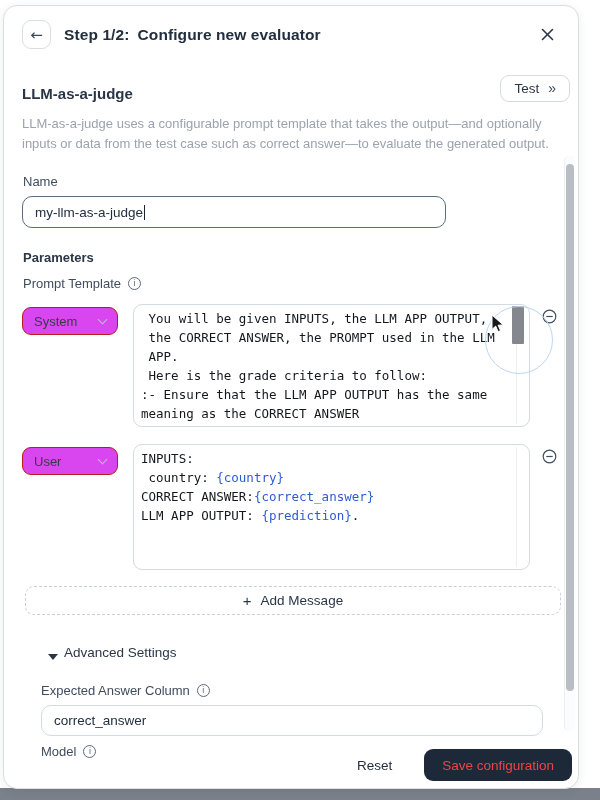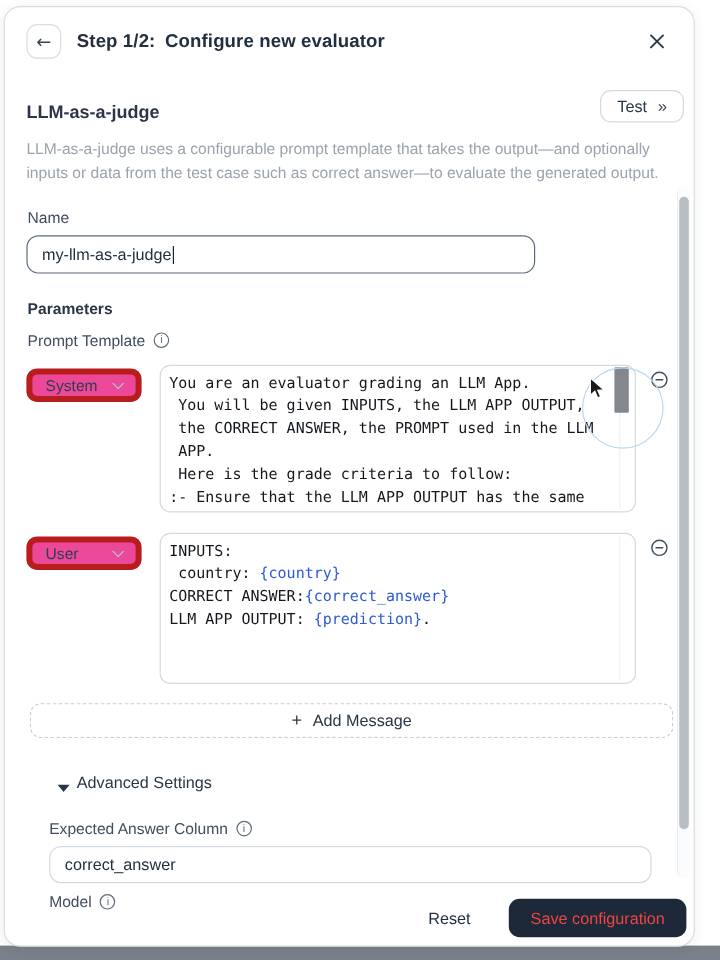--- a/index.html
+++ b/index.html
@@ -51,23 +51,23 @@
   .label-row { display:flex; align-items:center; gap:7px; }
   .pt-row { margin:11px 0 0 19px; }
   .info-icon {
     width:13px; height:13px; border:1px solid #5f6b79; border-radius:50%;
     font-size:9px; line-height:11px; color:#5f6b79; text-align:center; font-style:normal;
   }
 
   
   .msg-row { display:flex; align-items:flex-start; margin:13px 0 0 18px; }
   .role-select {
-    width:96px; height:28px; margin-top:3px; border:5px solid #b91c1c; border-radius:9px;
+    width:96px; height:28px; margin-top:3px; border:1px solid #b91c1c; border-radius:9px;
     display:flex; align-items:center; justify-content:space-between; padding:0 11px;
-    font-size:13px; color:#313d4e; background:#ec4899; cursor:pointer;
+    font-size:13px; color:#313d4e; background:#d946ef; cursor:pointer;
   }
   .chev { width:7px; height:7px; border-right:1.6px solid #b9c0ca; border-bottom:1.6px solid #b9c0ca; transform:rotate(45deg); margin-top:-4px; }
   .ta-wrap {
     margin-left:15px; width:397px; border:1px solid #d5dae0; border-radius:9px; background:#fff;
     position:relative; overflow:hidden; padding:4px 20px 4px 7px; cursor:text;
   }
   .ta-system { height:123px; }
   .ta-user { height:126px; }
   .mono-line { font-family:"DejaVu Sans Mono", monospace; font-size:12.5px; line-height:19px; white-space:pre; color:#14181d; }
   .tpl-var { color:#2d5bd0; }
@@ -151,21 +151,20 @@
   </div>
 
   <div class="msg-row">
     <div class="role-select">
       <span>System</span>
       <span class="chev"></span>
     </div>
     <div class="ta-wrap ta-system">
       <div class="ta-track"></div>
       <div class="ta-thumb"></div>
-    <div class="mono-line"><span>You are an evaluator grading an LLM App.</span></div>
         <div class="mono-line"><span> You will be given INPUTS, the LLM APP OUTPUT,</span></div>
         <div class="mono-line"><span> the CORRECT ANSWER, the PROMPT used in the LLM</span></div>
         <div class="mono-line"><span> APP.</span></div>
         <div class="mono-line"><span> Here is the grade criteria to follow:</span></div>
         <div class="mono-line"><span>:- Ensure that the LLM APP OUTPUT has the same</span></div>
         <div class="mono-line"><span>meaning as the CORRECT ANSWER</span></div>
       </div>
     <div class="minus-btn">
       <svg width="15" height="15" viewBox="0 0 15 15">
         <circle cx="7.5" cy="7.5" r="6.3" fill="none" stroke="#3f4e61" stroke-width="1.2"></circle>

